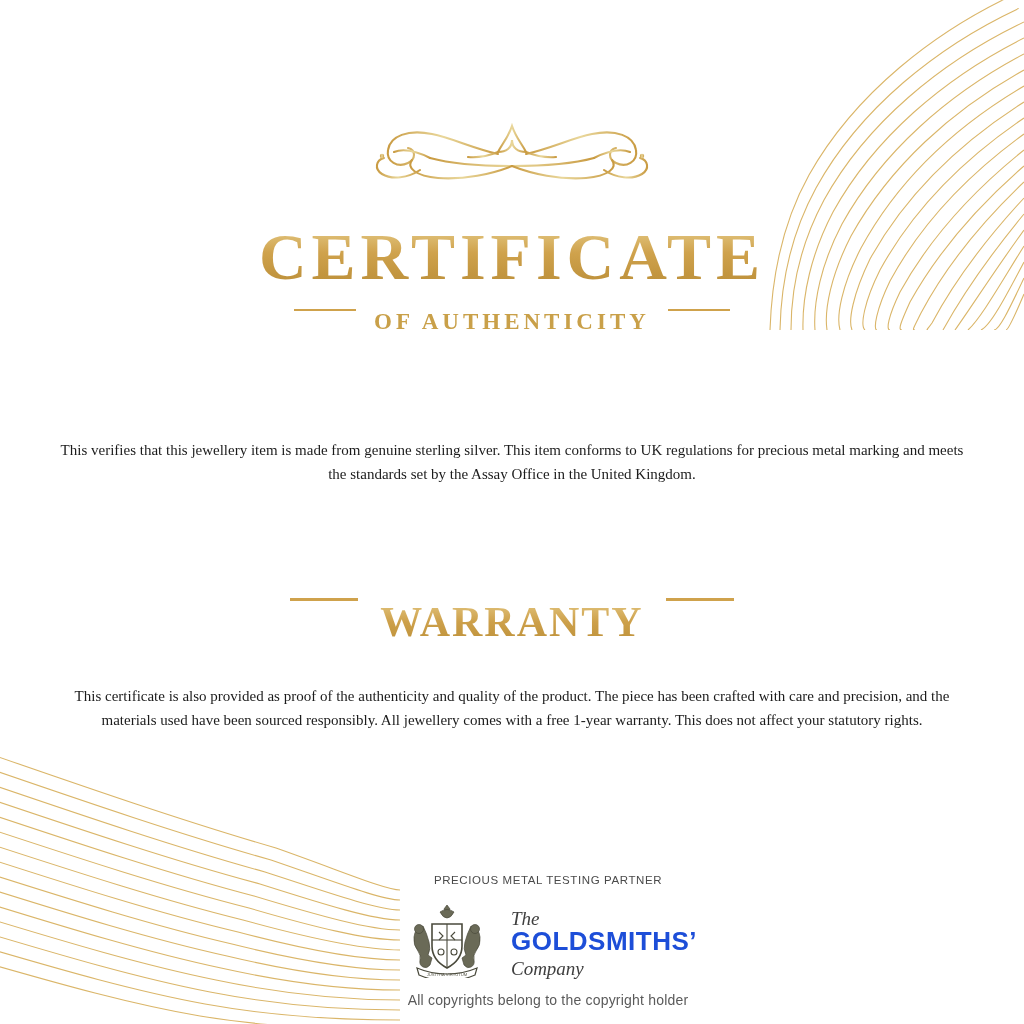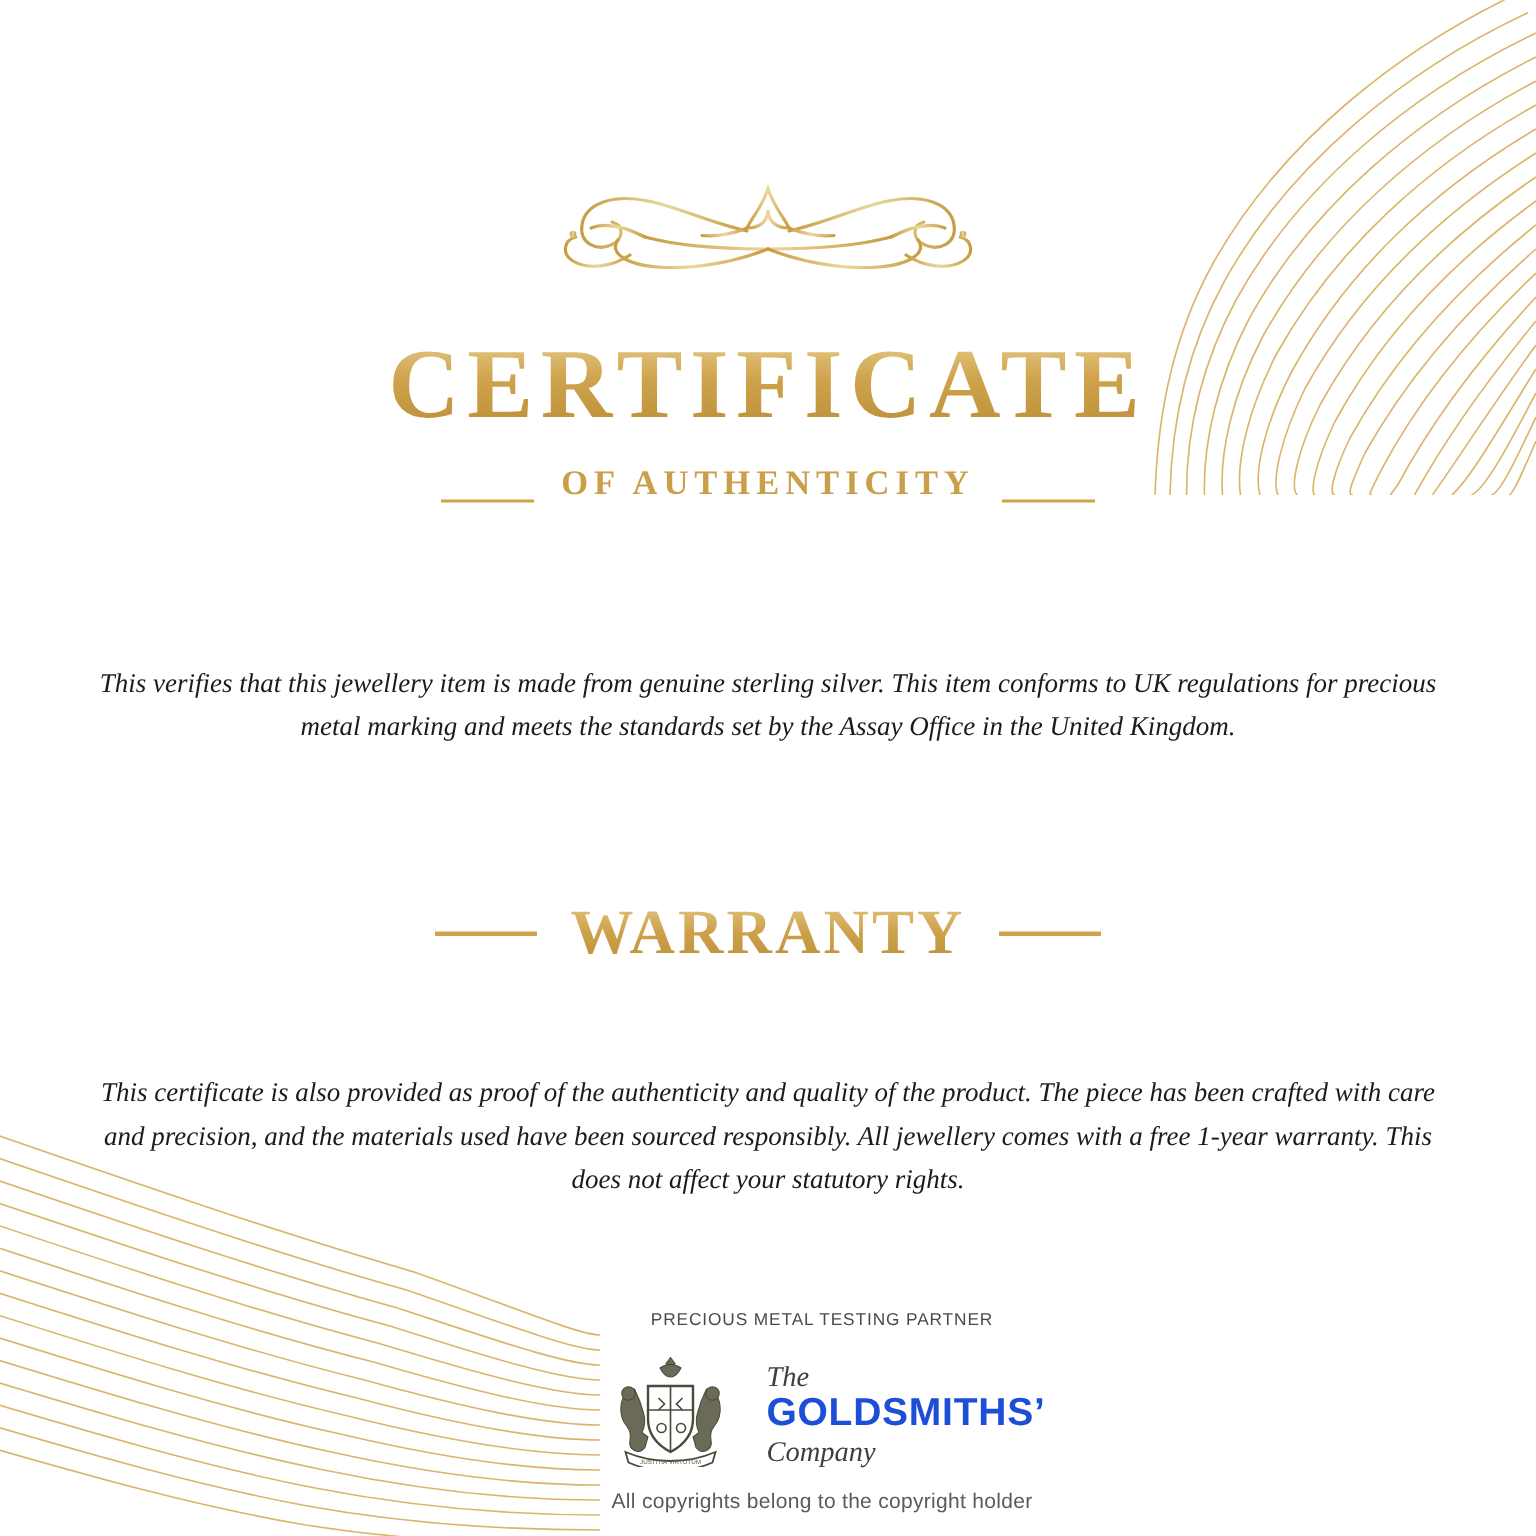--- a/index.html
+++ b/index.html
@@ -68,21 +68,21 @@
     color: #d6b05a;
     background: linear-gradient(180deg, #e8cf8e 0%, #cfa24c 45%, #b98c36 100%);
     -webkit-background-clip: text;
     background-clip: text;
     -webkit-text-fill-color: transparent;
     line-height: 1.05;
     margin: 0;
   }
   .subtitle-row {
     display: flex;
-    align-items: flex-end;
+    align-items: flex-start;
     justify-content: center;
     margin-top: 18px;
     gap: 18px;
   }
   .sub-rule {
     width: 62px;
     height: 2px;
     background: #cfa24c;
   }
   .cert-subtitle {
@@ -94,36 +94,34 @@
   }
 
   
   .para {
     position: absolute;
     left: 50%;
     transform: translateX(-50%);
     width: 920px;
     text-align: center;
     font-family: "Liberation Serif", serif;
-    font-size: 18px;
+    font-size: 15px;
     line-height: 1.62;
     color: #1b1b1b;
-    font-style: italic;
   }
   .para.authenticity { top: 423px; }
-  .para.warranty-text { top: 696px; width: 900px; }
+  .para.warranty-text { top: 669px; width: 900px; }
 
   
   .warranty-head {
     position: absolute;
     top: 598px;
     left: 0;
     width: 100%;
     display: flex;
-    align-items: center;
     justify-content: center;
     gap: 22px;
   }
   .warranty-head .sub-rule { width: 68px; height: 3px; }
   .warranty-title {
     font-family: "Liberation Serif", serif;
     font-size: 42px;
     letter-spacing: 2px;
     font-weight: 700;
     color: #cfa24c;

